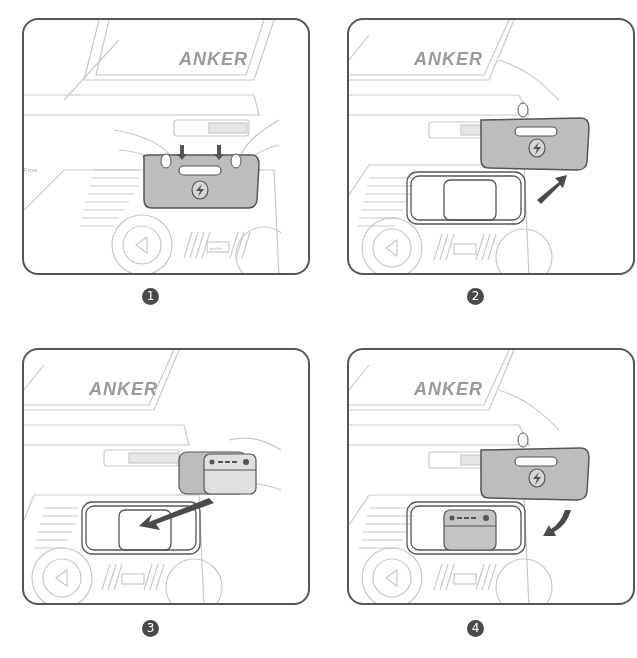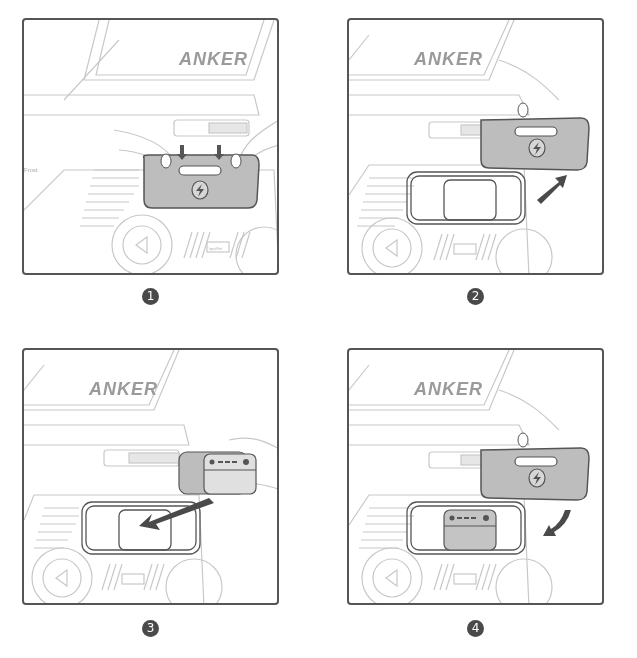--- a/index.html
+++ b/index.html
@@ -1,17 +1,17 @@
 <!DOCTYPE html>
 <html><head>
 <meta charset="utf-8">
 <style>
   html, body { margin:0; padding:0; background:#ffffff; }
   body { width:637px; height:658px; position:relative; overflow:hidden; font-family:"Liberation Sans", sans-serif; }
-  .panel { position:absolute; width:257px; height:257px; border:2px solid #555; border-radius:4px; box-sizing:border-box; overflow:hidden; background:#fff; }
+  .panel { position:absolute; width:288px; height:257px; border:2px solid #555; border-radius:16px; box-sizing:border-box; overflow:hidden; background:#fff; }
   .panel svg { position:absolute; left:0; top:0; }
   .badge { position:absolute; width:17px; height:17px; border-radius:50%; background:#4a4a4a; color:#fff; font-size:12px; line-height:17px; text-align:center; font-family:"DejaVu Sans", sans-serif; }
   .logo { font-family:"Liberation Sans", sans-serif; font-style:italic; font-weight:bold; fill:#9a9a9a; letter-spacing:1px; }
   .tiny { font-family:"Liberation Sans", sans-serif; fill:#aaa; }
 </style>
 </head>
 <body>
 
 <div class="panel" style="left:22px; top:18px;">
   <svg width="257" height="257" viewBox="0 0 257 257">

